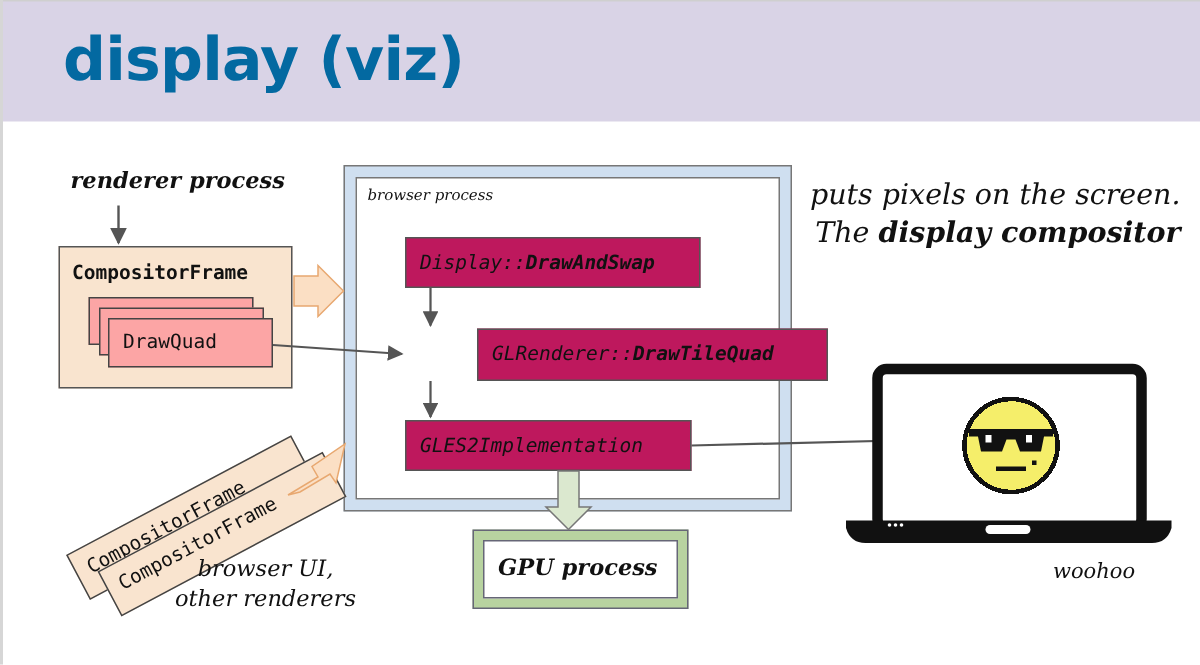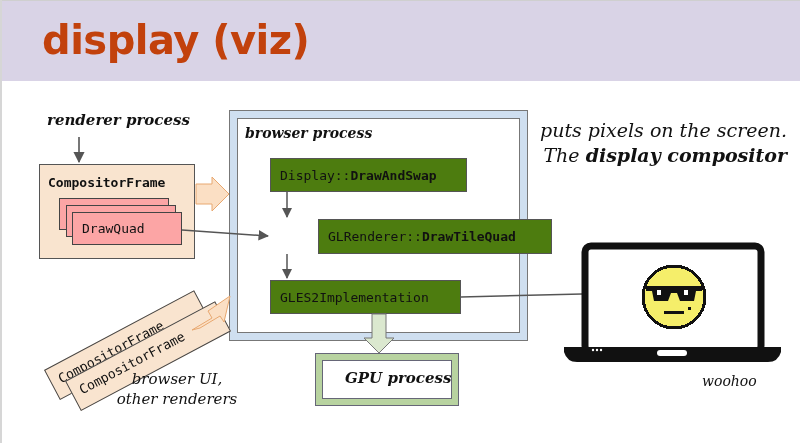--- a/index.html
+++ b/index.html
@@ -8,21 +8,21 @@
       background: #ffffff; font-family: "DejaVu Sans", sans-serif;
       border-left: 2px solid #d6d6d6; box-sizing: border-box;
     }
     .header {
       position: absolute; left: 0; top: 0; width: 800px; height: 81px;
       background: #d9d3e6; border-top: 1px solid #cfcfcf; box-sizing: border-box;
     }
     .title {
       position: absolute; left: 40px; top: 16px; margin: 0;
       font-family: "DejaVu Sans", sans-serif; font-weight: bold; font-size: 40px;
-      color: #c2410c; letter-spacing: -0.5px;
+      color: #0369a1; letter-spacing: -0.5px;
     }
     .serif-it { font-family: "DejaVu Serif", serif; font-style: italic; color: #111; }
     .mono { font-family: "DejaVu Sans Mono", monospace; color: #111; }
     .abs { position: absolute; }
     .renderer-label { left: 45px; top: 111px; font-size: 15px; font-weight: bold; }
     .cf-box {
       left: 37px; top: 164px; width: 156px; height: 95px;
       background: #f9e4cf; border: 1px solid #555; box-sizing: border-box;
     }
     .cf-title { left: 8px; top: 10px; font-size: 13px; font-weight: bold; }
@@ -32,38 +32,38 @@
     .dq3 { left: 70px; top: 212px; width: 110px; height: 33px; }
     .dq-label { left: 9px; top: 8px; font-size: 13px; }
     .browser-outer {
       left: 227px; top: 110px; width: 299px; height: 231px;
       background: #cfdff0; border: 1px solid #777; box-sizing: border-box;
     }
     .browser-inner {
       left: 235px; top: 118px; width: 283px; height: 215px;
       background: #ffffff; border: 1px solid #777; box-sizing: border-box;
     }
-    .browser-label { left: 243px; top: 125px; font-size: 14px; font-weight: bold; }
+    .browser-label { left: 243px; top: 125px; font-size: 10px; font-weight: normal; }
     .fn-box {
-      background: #4d7c0f; border: 1px solid #555; box-sizing: border-box;
-      font-size: 13px; padding: 0 9px; display: flex; align-items: center;
+      background: #be185d; border: 1px solid #555; box-sizing: border-box;
+      font-size: 13px; padding: 0 9px; display: flex; align-items: center; font-style: italic;
     }
     .fn1 { left: 268px; top: 158px; width: 197px; height: 34px; }
     .fn2 { left: 268px; top: 219px; width: 234px; height: 35px; margin-left: 48px; }
     .fn3 { left: 268px; top: 280px; width: 191px; height: 34px; }
     .fn-box b { font-weight: bold; text-align: center; }
     .gpu-outer {
       left: 313px; top: 353px; width: 144px; height: 53px;
       background: #b8d3a0; border: 1px solid #667; box-sizing: border-box;
     }
     .gpu-inner {
       left: 320px; top: 360px; width: 130px; height: 39px;
       background: #fff; border: 1px solid #667; box-sizing: border-box;
     }
-    .gpu-label { left: 330px; top: 369px; font-size: 15px; font-weight: bold; margin-left: 13px; }
+    .gpu-label { left: 330px; top: 369px; font-size: 15px; font-weight: bold; }
     .tagline { left: 530px; top: 118px; width: 255px; text-align: right; font-size: 19px; line-height: 25px; }
     .tagline b { font-weight: bold; }
     .browser-ui-label { left: 95px; top: 369px; width: 160px; text-align: center; font-size: 15px; line-height: 20px; }
     .woohoo { left: 700px; top: 373px; font-size: 14px; }
     svg.overlay { position: absolute; left: 0; top: 0; }
     .rot-frame {
       position: absolute; background: #f9e4cf; border: 1px solid #444; box-sizing: border-box;
       transform-origin: 0 0; transform: rotate(-28deg);
     }
     .rf1 { left: 42px; top: 370px; width: 170px; height: 34px; }

